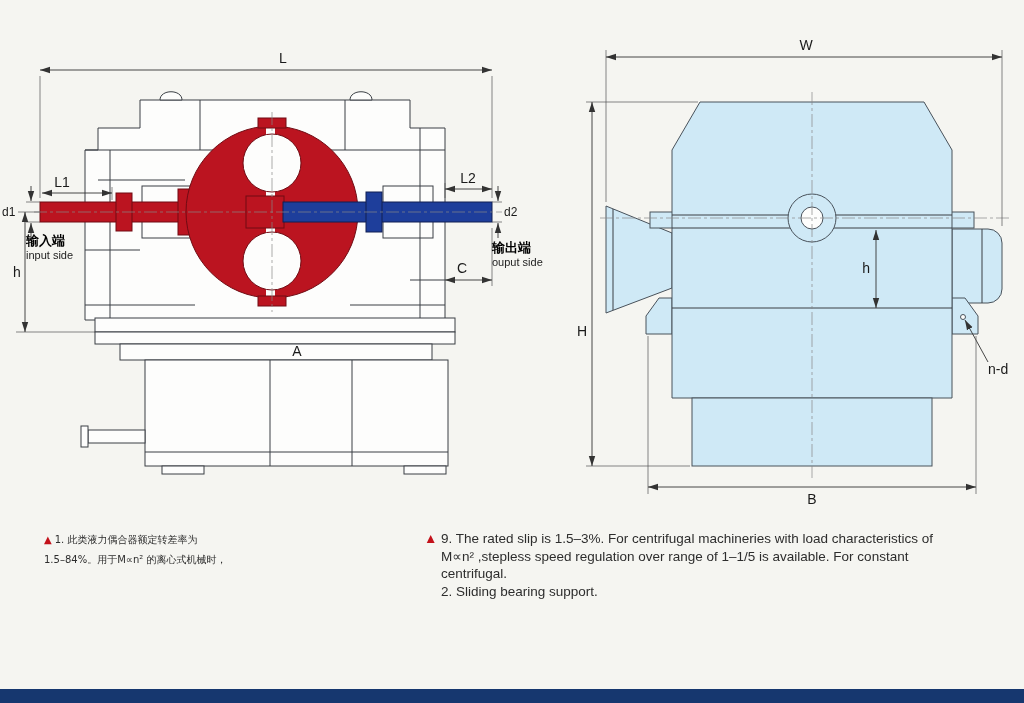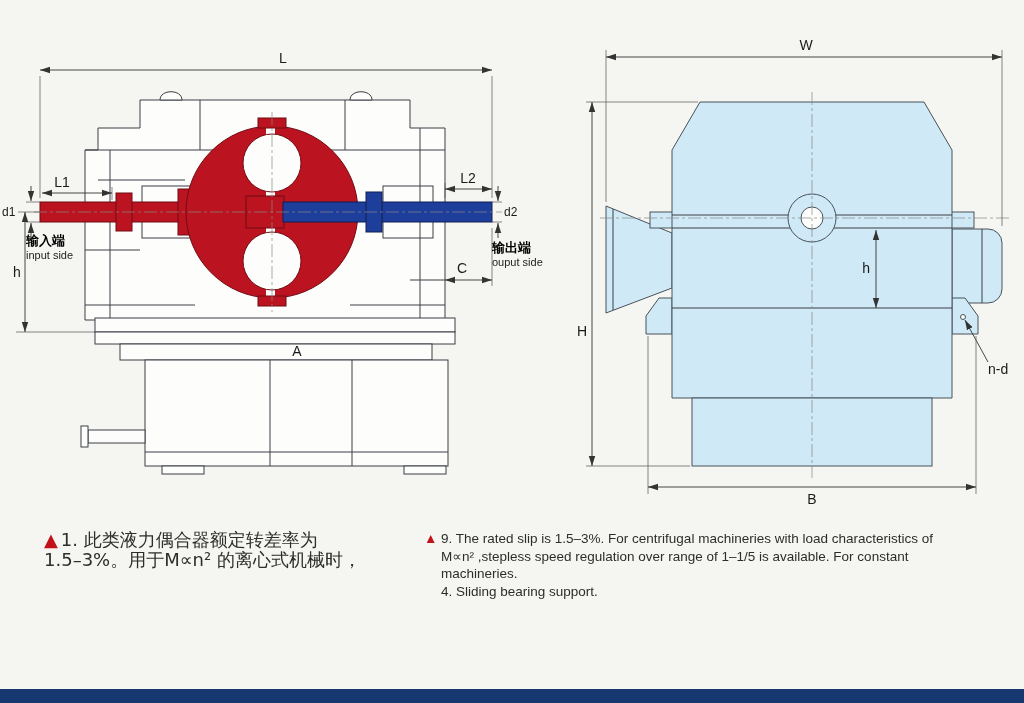--- a/index.html
+++ b/index.html
@@ -18,21 +18,21 @@
   .cl   { stroke:#888; stroke-width:0.7; stroke-dasharray:13 3 3 3; fill:none; }
 
   
   .lbl   { font:14px "Liberation Sans",sans-serif; fill:#1a1a1a; }
   .lblsm { font:12px "Liberation Sans",sans-serif; fill:#1a1a1a; }
   .cjk   { font:bold 13px "DejaVu Sans",sans-serif; fill:#000; }
   .eng   { font:11px "Liberation Sans",sans-serif; fill:#222; }
 
   
   .note { position:absolute; color:#2d2d2d; }
-  .note-cn { left:44px; top:530px; width:352px; font-size:18px; line-height:19.5px; font-family:"DejaVu Sans",sans-serif; }
+  .note-cn { left:44px; top:530px; width:352px; font-size:10px; line-height:19.5px; font-family:"DejaVu Sans",sans-serif; }
   .note-cn .ind { padding-left:13px; }
   .note-en { left:424px; top:530px; width:600px; font-size:13.5px; line-height:17.5px; padding-left:17px; }
   .tri { color:#c3111a; font-style:normal; }
   .note-en .tri-abs { position:absolute; left:0; top:0; }
   .note-cn .tri { margin-right:3px; }
 
   .footer { position:absolute; left:0; bottom:0; width:100%; height:14px; background:#16376f; }
 </style>
 </head>
 <body>
@@ -186,24 +186,24 @@
       <line class="dim" x1="648" y1="487" x2="976" y2="487" marker-start="url(#mb)" marker-end="url(#ma)"></line>
       <text class="lbl" x="812" y="504" text-anchor="middle">B</text>
     </g>
   </g>
 </svg>
 
 <div class="note note-cn">
   <div class="nline">
     <span class="tri">▲</span><span>1. 此类液力偶合器额定转差率为</span>
   </div>
-  <div class="nline">1.5–3%。用于M∝n² 的离心式机械时，</div>
+  <div class="nline">1.5–84%。用于M∝n² 的离心式机械时，</div>
 </div>
 
 <div class="note note-en">
   <span class="tri tri-abs">▲</span>
   <div class="nline">9. The rated slip is 1.5–3%. For centrifugal machineries with load characteristics of</div>
   <div class="nline">M∝n² ,stepless speed regulation over range of 1–1/5 is available. For constant</div>
-  <div class="nline">machineries.</div>
-  <div class="nline">4. Sliding bearing support.</div>
+  <div class="nline">centrifugal.</div>
+  <div class="nline">2. Sliding bearing support.</div>
 </div>
 
 <div class="footer"></div>
 
 </body></html>

